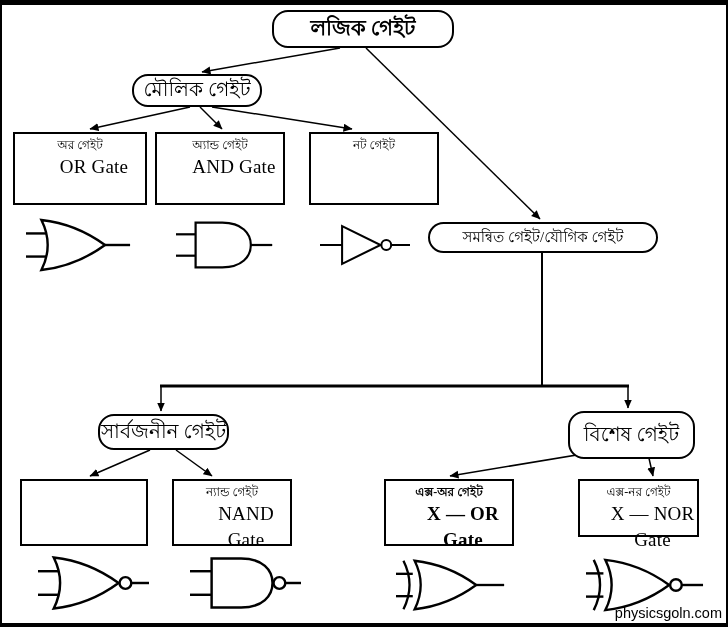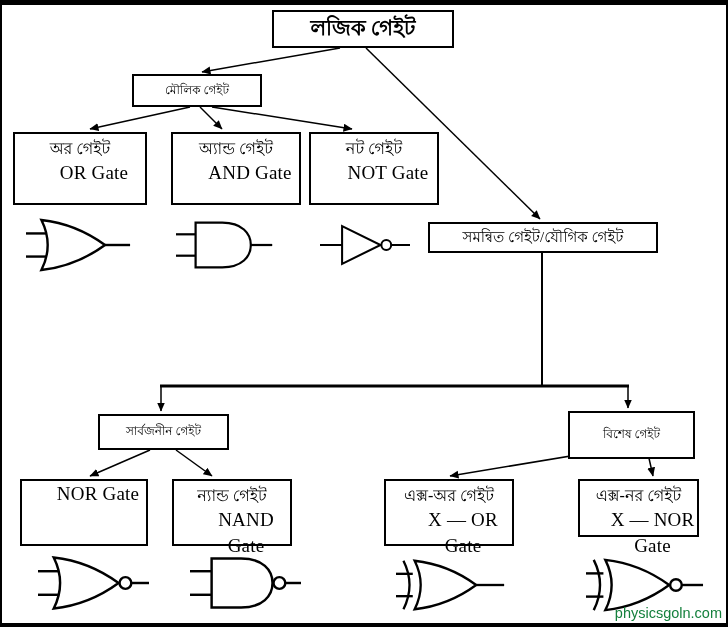--- a/index.html
+++ b/index.html
@@ -5,31 +5,31 @@
   html,body { margin:0; padding:0; background:#fff; }
   .canvas {
     position:relative; width:728px; height:627px; background:#ffffff;
     font-family:"Liberation Serif", serif; color:#000; overflow:hidden;
   }
   .frame { position:absolute; background:#000; }
   .node {
     position:absolute; border:2px solid #000; background:#fff;
     box-sizing:border-box; text-align:center;
   }
-  .node.single { display:flex; align-items:center; justify-content:center; }
-  .bn { font-size:16px; line-height:1.45; padding-top:3px; }
+  .node.single { display:flex; align-items:center; justify-content:center;border-radius:16px; }
+  .bn { font-size:12px; line-height:1.45; padding-top:3px; }
   .en { font-size:19px; line-height:1.35; letter-spacing:0.2px;padding-left:28px; }
   .title-box { font-size:21px; font-weight:bold; }
   .combined-box { font-size:15px; }
-  .mid-box { font-size:12px; }
+  .mid-box { font-size:20px; }
   svg.overlay { position:absolute; left:0; top:0; pointer-events:none; }
   svg.gate { position:absolute; }
   .watermark {
     position:absolute; right:6px; top:605px; font-size:14.5px;
-    font-family:"Liberation Sans", sans-serif; color:#15803d;
+    font-family:"Liberation Sans", sans-serif; color:#000000;
   }
 </style>
 </head>
 <body>
 
 <div class="canvas">
 
   <div class="frame" style="left:0;top:0;width:728px;height:5px;"></div>
   <div class="frame" style="left:0;top:623px;width:728px;height:4px;"></div>
   <div class="frame" style="left:0;top:0;width:2px;height:627px;"></div>
@@ -62,52 +62,50 @@
 
   <div class="node single mid-box" style="left:132px;top:74px;width:130px;height:33px;">
     <span>মৌলিক গেইট</span>
   </div>
 
   <div class="node" style="left:13px;top:132px;width:134px;height:73px;">
     <div class="bn">অর গেইট</div>
     <div class="en">OR Gate</div>
   </div>
 
-  <div class="node" style="left:155px;top:132px;width:130px;height:73px;margin-left:16px;">
+  <div class="node" style="left:155px;top:132px;width:130px;height:73px;">
     <div class="bn">অ্যান্ড গেইট</div>
     <div class="en">AND Gate</div>
   </div>
 
   <div class="node" style="left:293px;top:132px;width:130px;height:73px;margin-left:16px;">
     <div class="bn">নট গেইট</div>
-    <div class="en">NOT Gate</div>
   </div>
 
   <div class="node single combined-box" style="left:428px;top:222px;width:230px;height:31px;">
     <span>সমন্বিত গেইট/যৌগিক গেইট</span>
   </div>
 
   <div class="node single mid-box" style="left:98px;top:414px;width:131px;height:36px;text-align:center;">
     <span>সার্বজনীন গেইট</span>
   </div>
 
   <div class="node single mid-box" style="left:568px;top:411px;width:127px;height:48px;">
     <span>বিশেষ গেইট</span>
   </div>
 
   <div class="node" style="left:20px;top:479px;width:128px;height:67px;">
-    <div class="en">NOR Gate</div>
   </div>
 
   <div class="node" style="left:172px;top:479px;width:120px;height:67px;">
     <div class="bn">ন্যান্ড গেইট</div>
     <div class="en">NAND Gate</div>
   </div>
 
-  <div class="node" style="left:384px;top:479px;width:130px;height:67px;">
+  <div class="node" style="left:384px;top:479px;width:130px;height:67px;font-weight:bold;">
     <div class="bn">এক্স-অর গেইট</div>
     <div class="en">X — OR Gate</div>
   </div>
 
   <div class="node" style="left:578px;top:479px;width:121px;height:58px;">
     <div class="bn">এক্স-নর গেইট</div>
     <div class="en">X — NOR Gate</div>
   </div>
 
   <svg class="gate" style="left:26px;top:216px;" width="106" height="58" viewBox="0 0 110 60">

